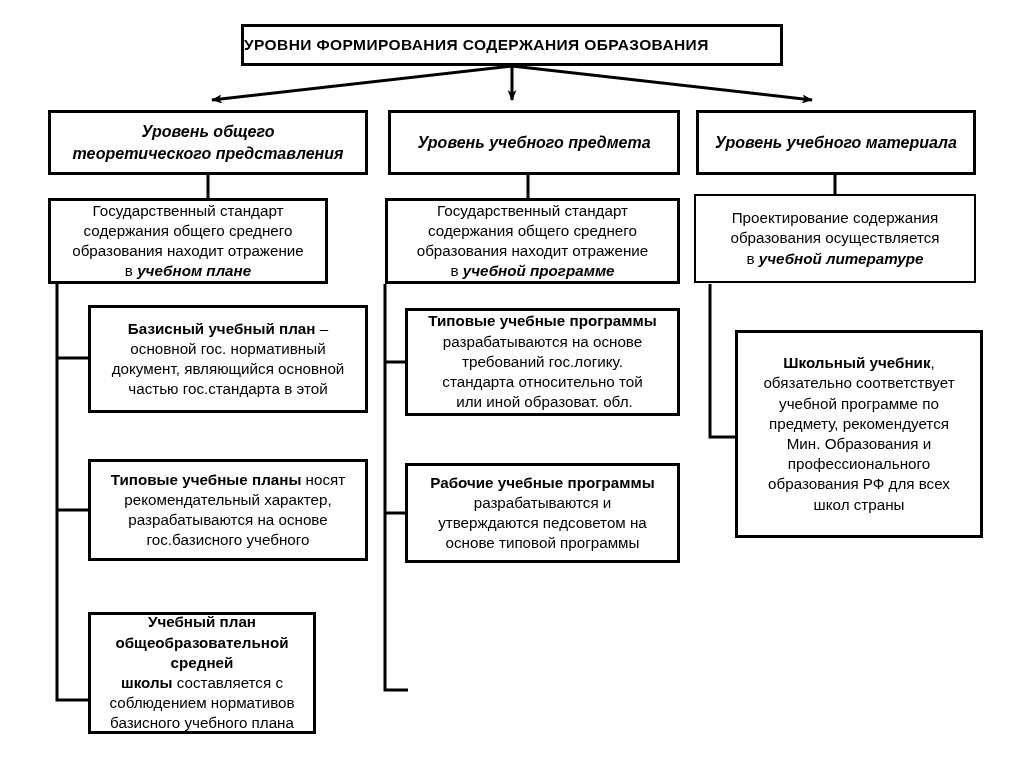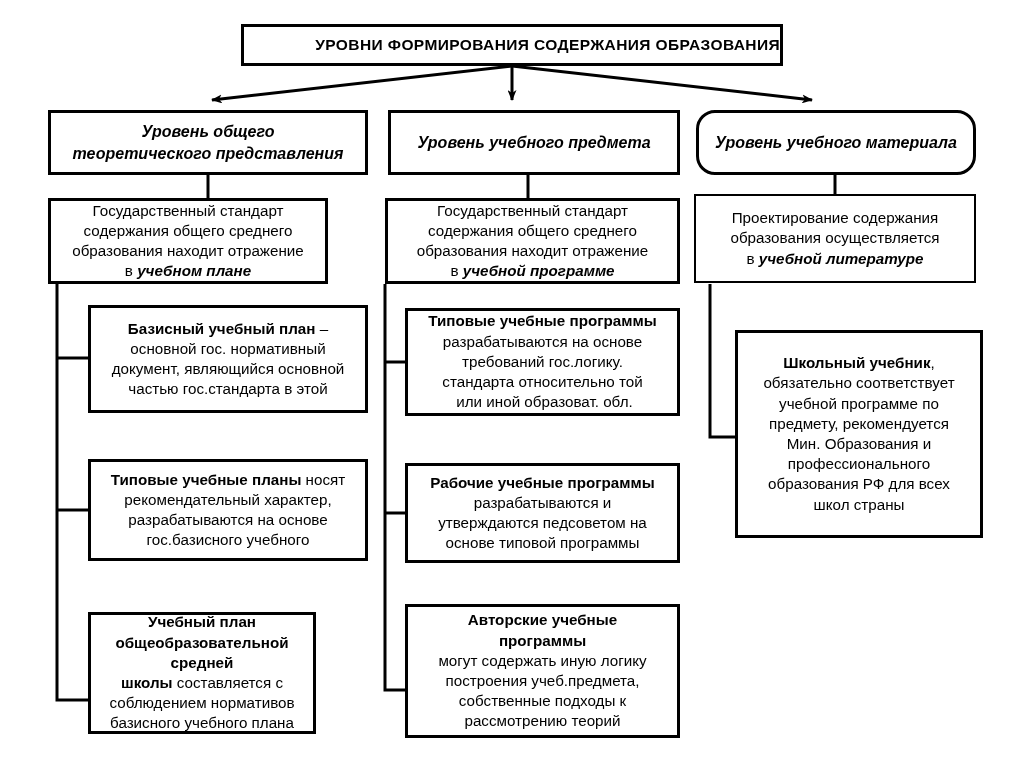--- a/index.html
+++ b/index.html
@@ -38,21 +38,21 @@
   .box-inner {
     position: absolute;
     left: 0; top: 0; right: 0; bottom: 0;
     display: flex;
     flex-direction: column;
     justify-content: center;
   }
   .title-box {
     display: flex;
     align-items: center;
-    justify-content: flex-end;
+    justify-content: flex-start;
   }
   .title-text {
     font-size: 15.5px;
     font-weight: bold;
     letter-spacing: 0.4px;
     text-align: center;
     white-space: nowrap;
   }
   .level-text {
     font-size: 16px;
@@ -135,21 +135,21 @@
       </div>
     </div>
   </div>
 
   <div class="box" style="left:388px; top:110px; width:292px; height:65px;">
     <div class="box-inner">
       <div class="level-text">Уровень учебного предмета</div>
     </div>
   </div>
 
-  <div class="box" style="left:696px; top:110px; width:280px; height:65px;border-radius:19px;">
+  <div class="box" style="left:696px; top:110px; width:280px; height:65px;">
     <div class="box-inner">
       <div class="level-text">Уровень учебного материала</div>
     </div>
   </div>
 
   <div class="box" style="left:48px; top:198px; width:280px; height:86px;">
     <div class="box-inner">
       <div class="body-text">
         <p>Государственный стандарт</p>
         <p>содержания общего среднего</p>
@@ -220,32 +220,20 @@
     <div class="box-inner">
       <div class="body-text">
         <p><span class="b">Рабочие учебные программы</span></p>
         <p>разрабатываются и</p>
         <p>утверждаются педсоветом на</p>
         <p>основе типовой программы</p>
       </div>
     </div>
   </div>
 
-  <div class="box" style="left:405px; top:604px; width:275px; height:134px;">
-    <div class="box-inner">
-      <div class="body-text">
-        <p><span class="b">Авторские учебные</span></p>
-        <p><span class="b">программы</span></p>
-        <p>могут содержать иную логику</p>
-        <p>построения учеб.предмета,</p>
-        <p>собственные подходы к</p>
-        <p>рассмотрению теорий</p>
-      </div>
-    </div>
-  </div>
 
   <div class="box thin" style="left:694px; top:194px; width:282px; height:89px;">
     <div class="box-inner">
       <div class="body-text">
         <p>Проектирование содержания</p>
         <p>образования осуществляется</p>
         <p>в <span class="bi">учебной литературе</span></p>
       </div>
     </div>
   </div>

